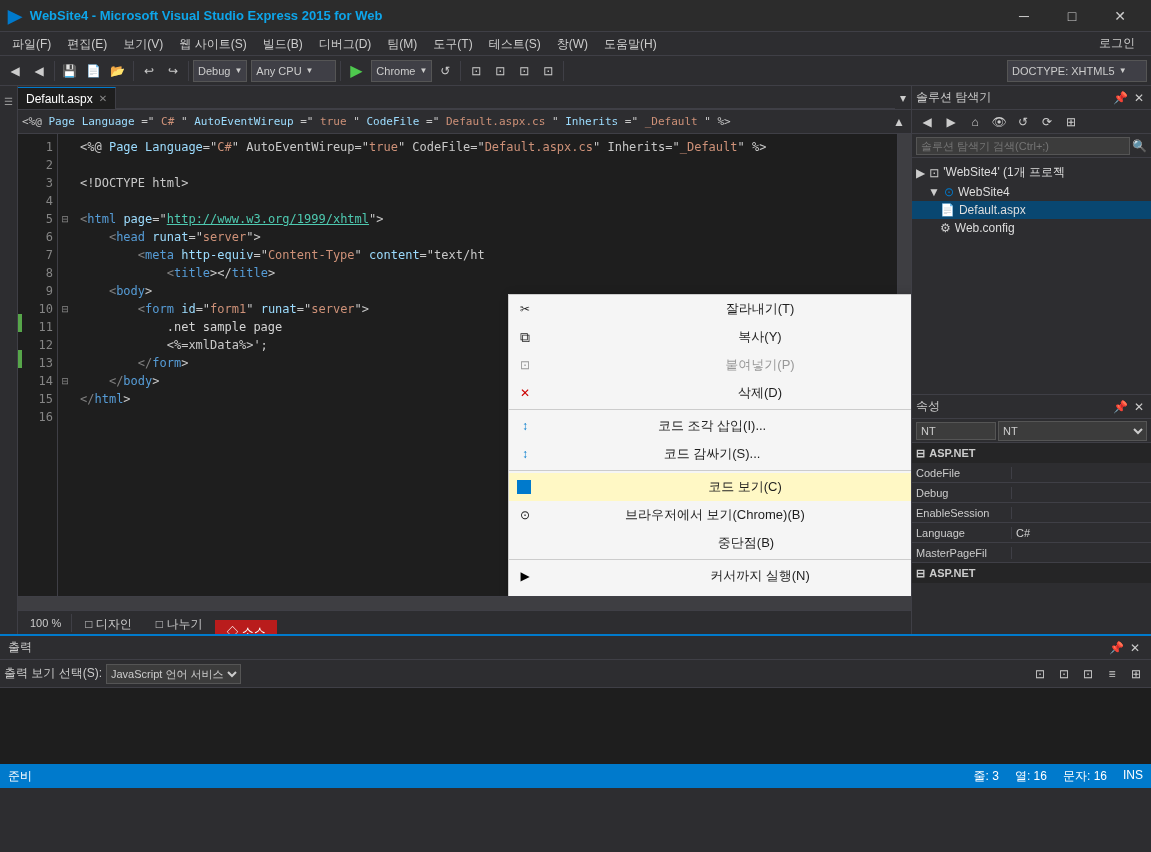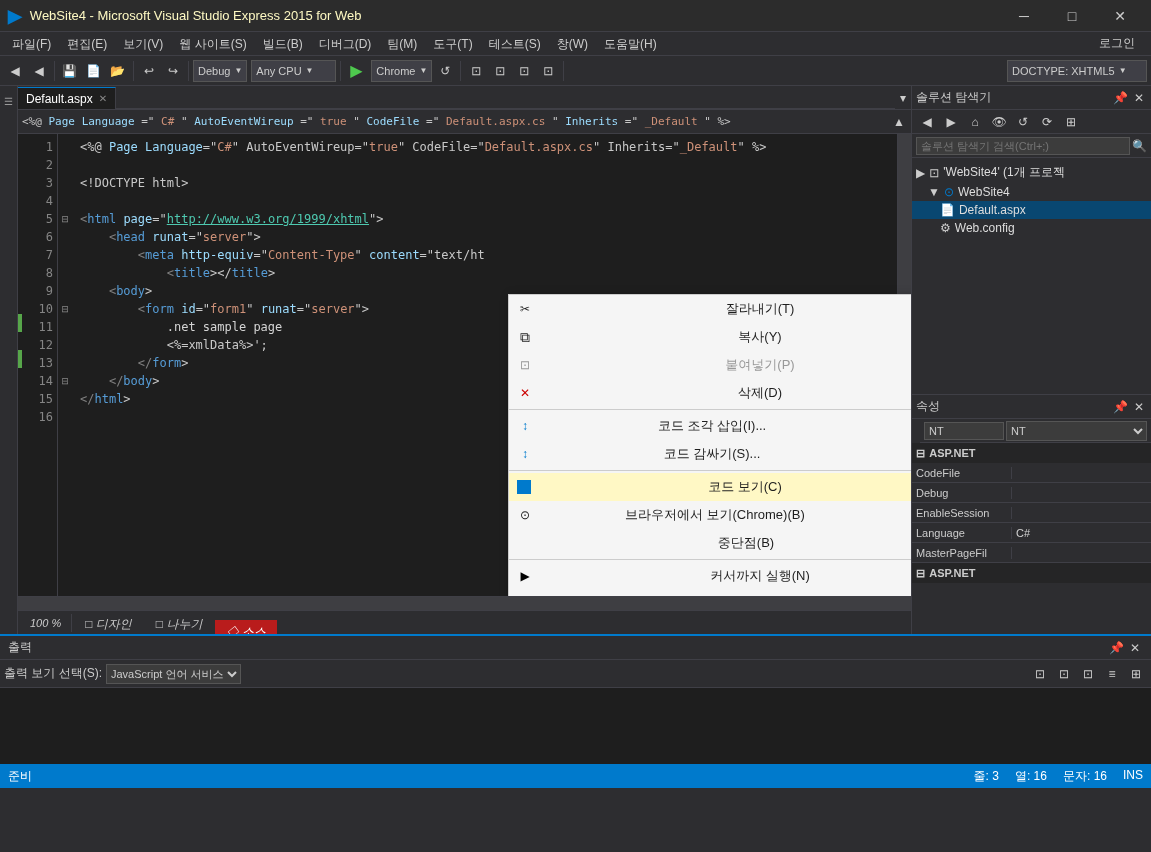--- a/index.html
+++ b/index.html
@@ -92,21 +92,21 @@
     #se-search input { background: #3c3c3c; border: 1px solid #555; color: #ccc; font-size: 11px; width: 100%; height: 18px; padding: 0 4px; outline: none; }
     #se-tree { flex: 1; padding: 4px 0; font-size: 12px; overflow: auto; }
     .se-node { padding: 2px 4px; cursor: pointer; display: flex; align-items: center; gap: 4px; }
     .se-node.selected { background: #094771; }
     .se-indent-1 { padding-left: 16px; }
     .se-indent-2 { padding-left: 28px; }
 
     
     #props-panel { height: 240px; border-top: 1px solid #3f3f46; display: flex; flex-direction: column; }
     #props-header { height: 24px; background: #2d2d30; display: flex; align-items: center; padding: 0 4px; gap: 4px; font-size: 12px; color: #ccc; border-bottom: 1px solid #3f3f46; }
-    #props-filter { height: 24px; background: #2d2d30; display: flex; align-items: center; padding: 0 4px; gap: 2px; border-bottom: 1px solid #3f3f46; margin-left: 8px; }
+    #props-filter { height: 24px; background: #2d2d30; display: flex; align-items: center; padding: 0 4px; gap: 2px; border-bottom: 1px solid #3f3f46; }
     #props-table { flex: 1; overflow: auto; }
     .prop-row { display: flex; height: 20px; align-items: center; border-bottom: 1px solid #3f3f46; }
     .prop-name { width: 100px; padding: 0 4px; color: #ccc; font-size: 11px; border-right: 1px solid #3f3f46; }
     .prop-value { flex: 1; padding: 0 4px; color: #d4d4d4; font-size: 11px; }
     .prop-section { background: #252526; color: #ccc; font-weight: bold; padding: 2px 4px; font-size: 11px; display: flex; align-items: center; gap: 4px; height: 20px; }
 
     
     #output-panel { height: 130px; border-top: 2px solid #007acc; display: flex; flex-direction: column; }
     #output-header { height: 24px; background: #2d2d30; display: flex; align-items: center; padding: 0 8px; gap: 4px; font-size: 12px; color: #ccc; border-bottom: 1px solid #3f3f46; }
     #output-toolbar { height: 24px; background: #2d2d30; display: flex; align-items: center; padding: 0 4px; gap: 4px; border-bottom: 1px solid #3f3f46; }
@@ -115,31 +115,31 @@
     #output-select { background: #3c3c3c; border: 1px solid #555; color: #ccc; font-size: 11px; height: 18px; outline: none; }
 
     
     #status-bar { height: 24px; background: #007acc; display: flex; align-items: center; padding: 0 8px; gap: 16px; font-size: 12px; color: white; }
     #status-right { margin-left: auto; display: flex; gap: 16px; }
 
     
     #editor-top-indicator { height: 24px; background: #2d2d30; display: flex; align-items: center; padding: 0 4px; font-size: 12px; color: #ccc; border-bottom: 1px solid #3f3f46; }
 
     
-    #bottom-tabs { height: 24px; background: #2d2d30; display: flex; align-items: center; padding: 0 4px; gap: 2px; border-top: 1px solid #3f3f46; font-style: italic; }
+    #bottom-tabs { height: 24px; background: #2d2d30; display: flex; align-items: center; padding: 0 4px; gap: 2px; border-top: 1px solid #3f3f46; }
     .btab { padding: 2px 10px; cursor: pointer; color: #ccc; font-size: 12px; height: 22px; line-height: 18px; border: 1px solid transparent; }
     .btab.active { background: #b91c1c; color: white; margin-top: 16px; }
   </style>
 </head>
 <body>
 
 <div id="title-bar">
   <div id="title-bar-left">
     <span style="color:#007acc;font-size:18px;font-weight:bold;">▶</span>
-    <span style="color:#fef9c3;font-size:13px;">WebSite4 - Microsoft Visual Studio Express 2015 for Web</span>
+    <span style="color:#0ea5e9;font-size:13px;font-weight:bold;">WebSite4 - Microsoft Visual Studio Express 2015 for Web</span>
   </div>
   <div id="title-bar-right">
     <div class="title-btn">─</div>
     <div class="title-btn">□</div>
     <div class="title-btn close">✕</div>
   </div>
 </div>
 
 <div id="menu-bar">
   <div class="menu-item">파일(F)</div>

